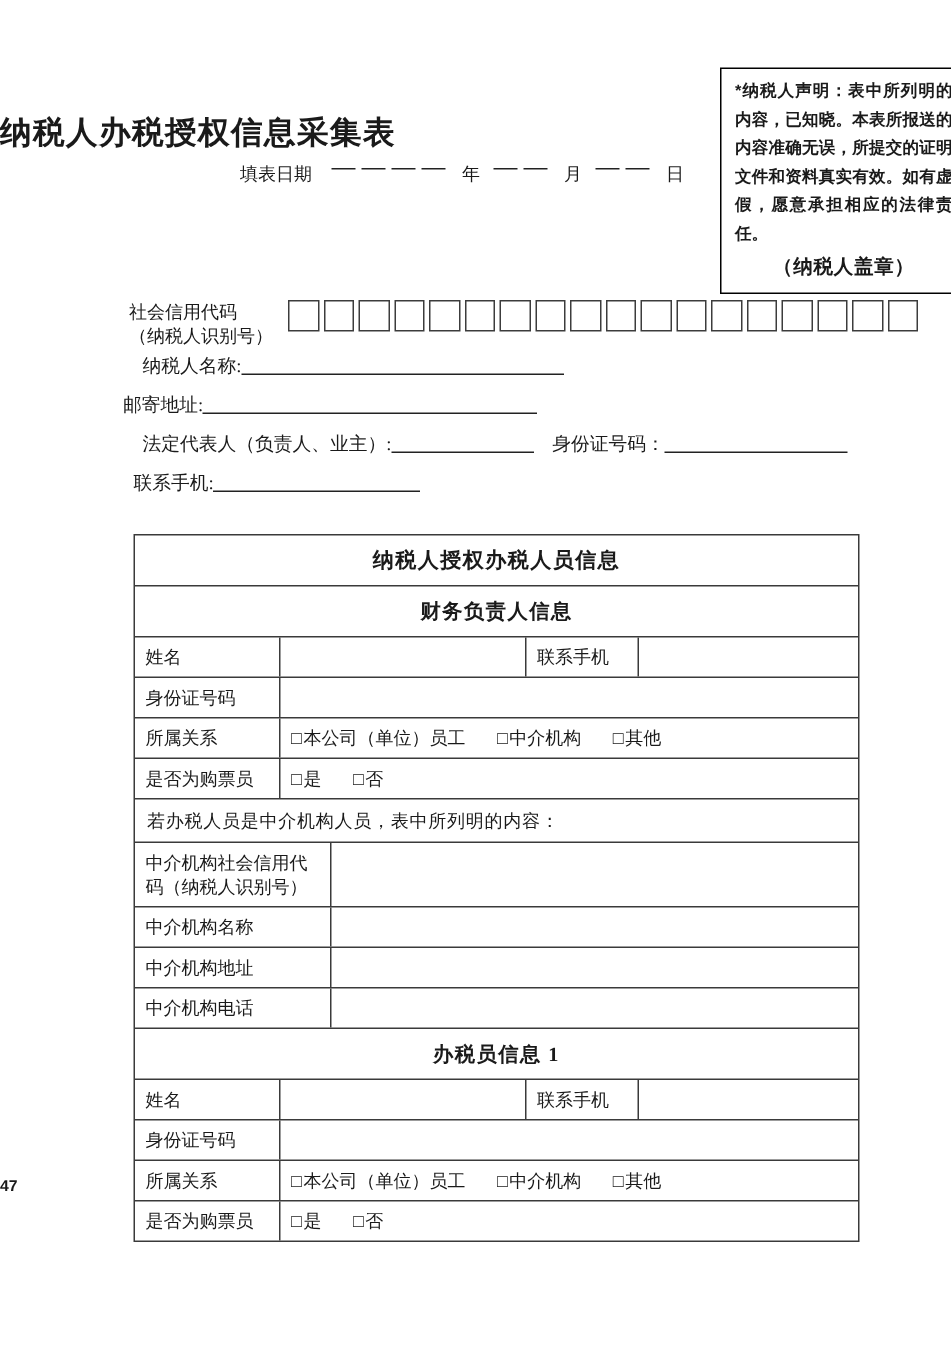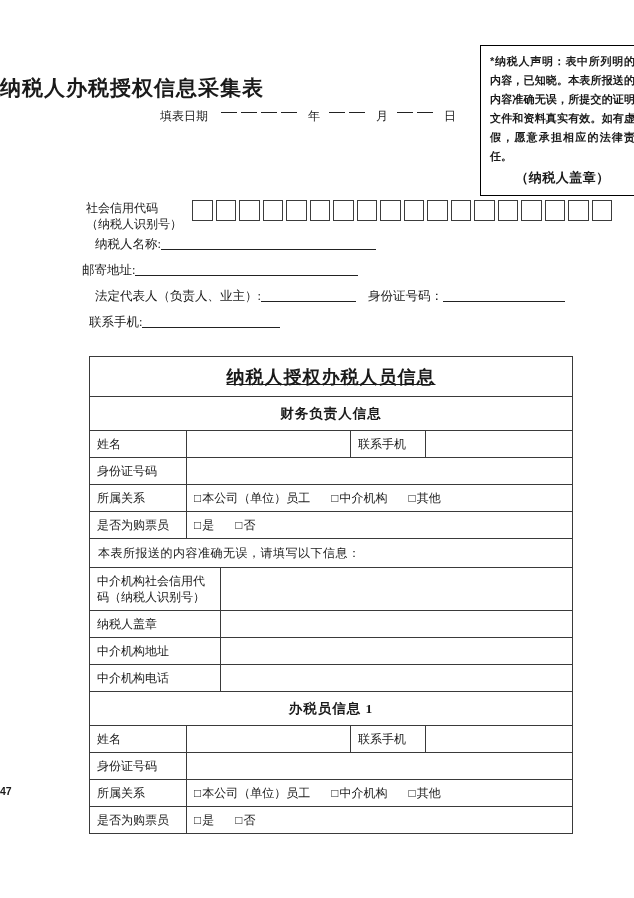--- a/index.html
+++ b/index.html
@@ -97,21 +97,21 @@
   .c3  { width: 75px;  flex: none; }
   .c1i { width: 130px; flex: none; }
   .cfill { flex: 1; }
   .hdr-row {
     display: block;
     text-align: center;
     font-weight: bold;
     padding: 8px 0 7px 0;
     letter-spacing: 1px;
   }
-  .hdr-main { font-size: 18px; text-decoration: underline; }
+  .hdr-main { font-size: 14px; }
   .hdr-sub  { font-size: 13.5px; }
   .note-cell { padding: 6px 8px; letter-spacing: 0.5px; }
   .opt { margin-right: 18px; white-space: nowrap; }
   .opt .cb { margin-right: 1px; }
 
   .page-num {
     position: absolute;
     top: 785px; left: 0; right: 0;
     font-size: 10.5px;
     font-weight: bold;
@@ -212,30 +212,30 @@
 
     <div class="frow">
       <div class="fcell c1">是否为购票员</div>
       <div class="fcell cfill">
         <span class="opt"><span class="cb">□</span><span>是</span></span>
         <span class="opt"><span class="cb">□</span><span>否</span></span>
       </div>
     </div>
 
     <div class="frow">
-      <div class="fcell cfill note-cell">本表所报送的内容准确无误，请填写以下信息：</div>
+      <div class="fcell cfill note-cell">若办税人员是中介机构人员，表中所列明的内容：</div>
     </div>
 
     <div class="frow">
       <div class="fcell c1i">中介机构社会信用代码（纳税人识别号）</div>
       <div class="fcell cfill"></div>
     </div>
 
     <div class="frow">
-      <div class="fcell c1i">纳税人盖章</div>
+      <div class="fcell c1i">中介机构名称</div>
       <div class="fcell cfill"></div>
     </div>
 
     <div class="frow">
       <div class="fcell c1i">中介机构地址</div>
       <div class="fcell cfill"></div>
     </div>
 
     <div class="frow">
       <div class="fcell c1i">中介机构电话</div>

